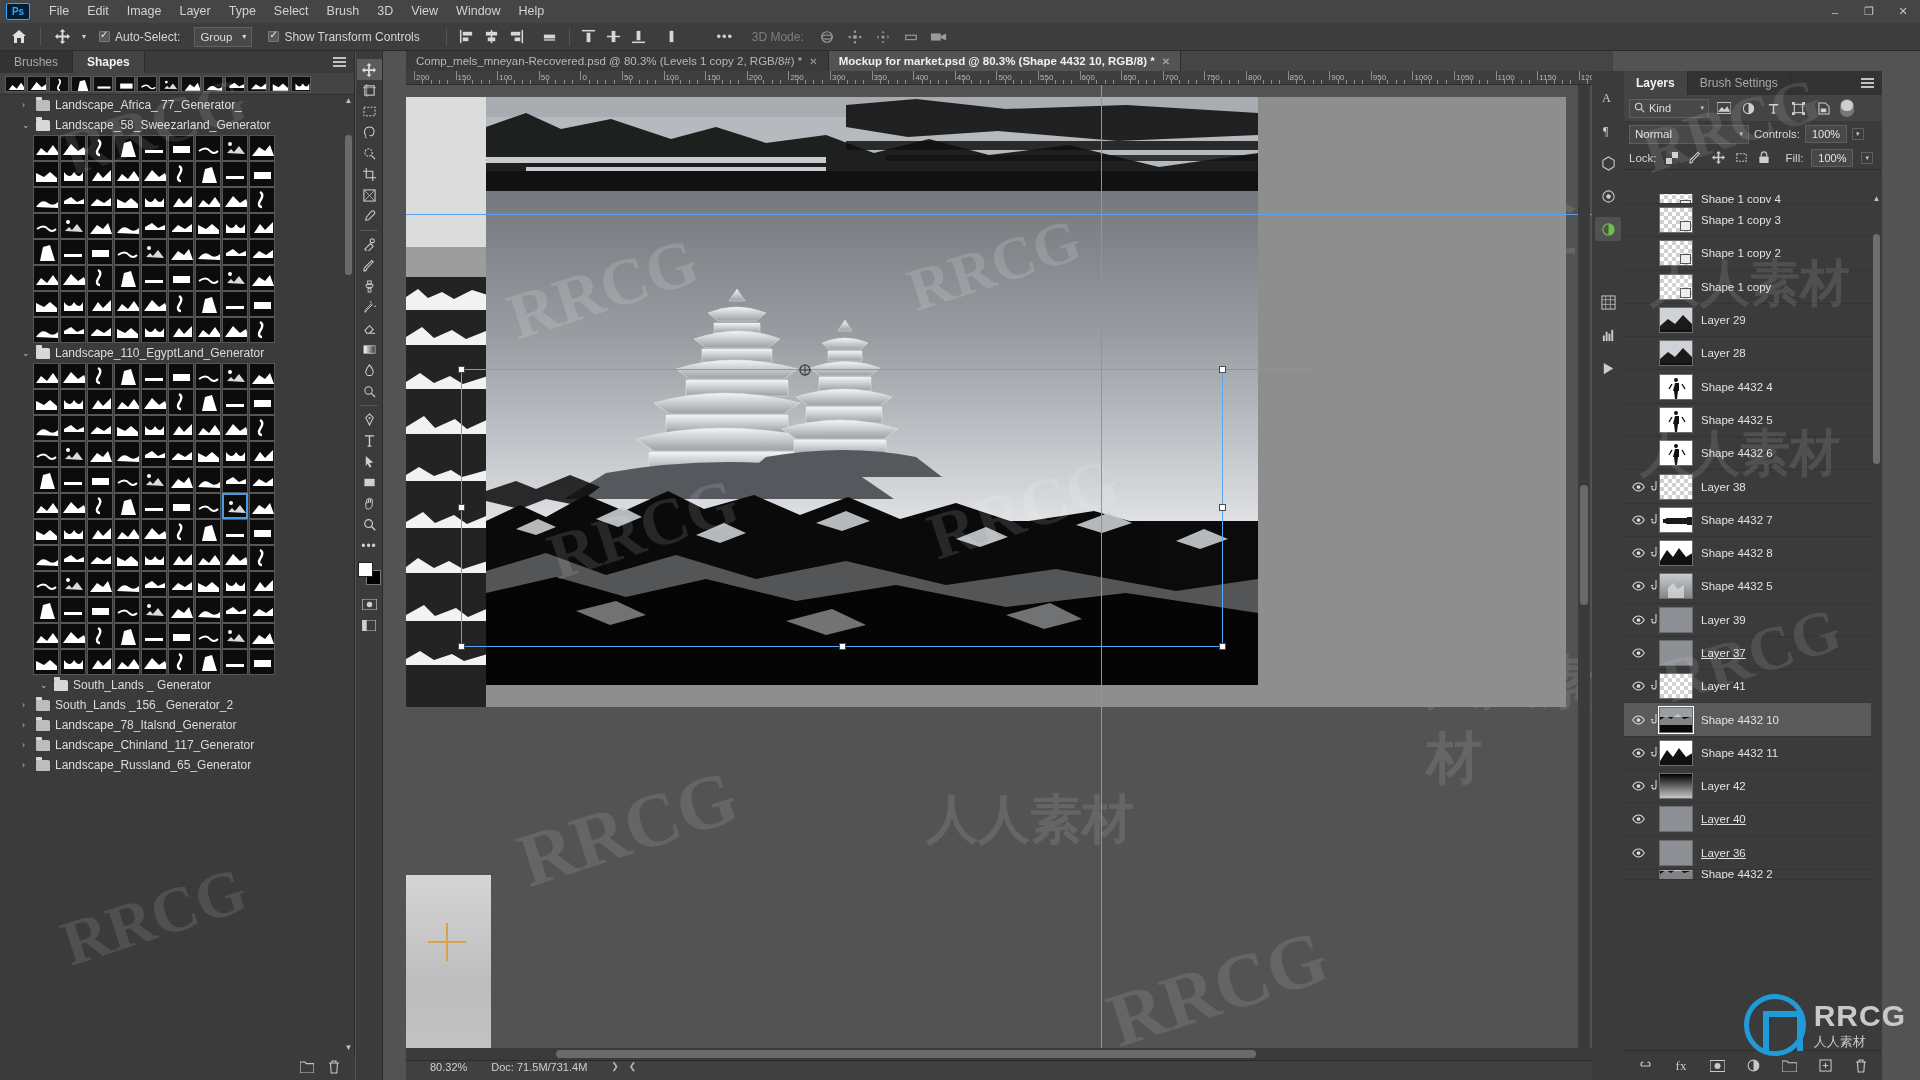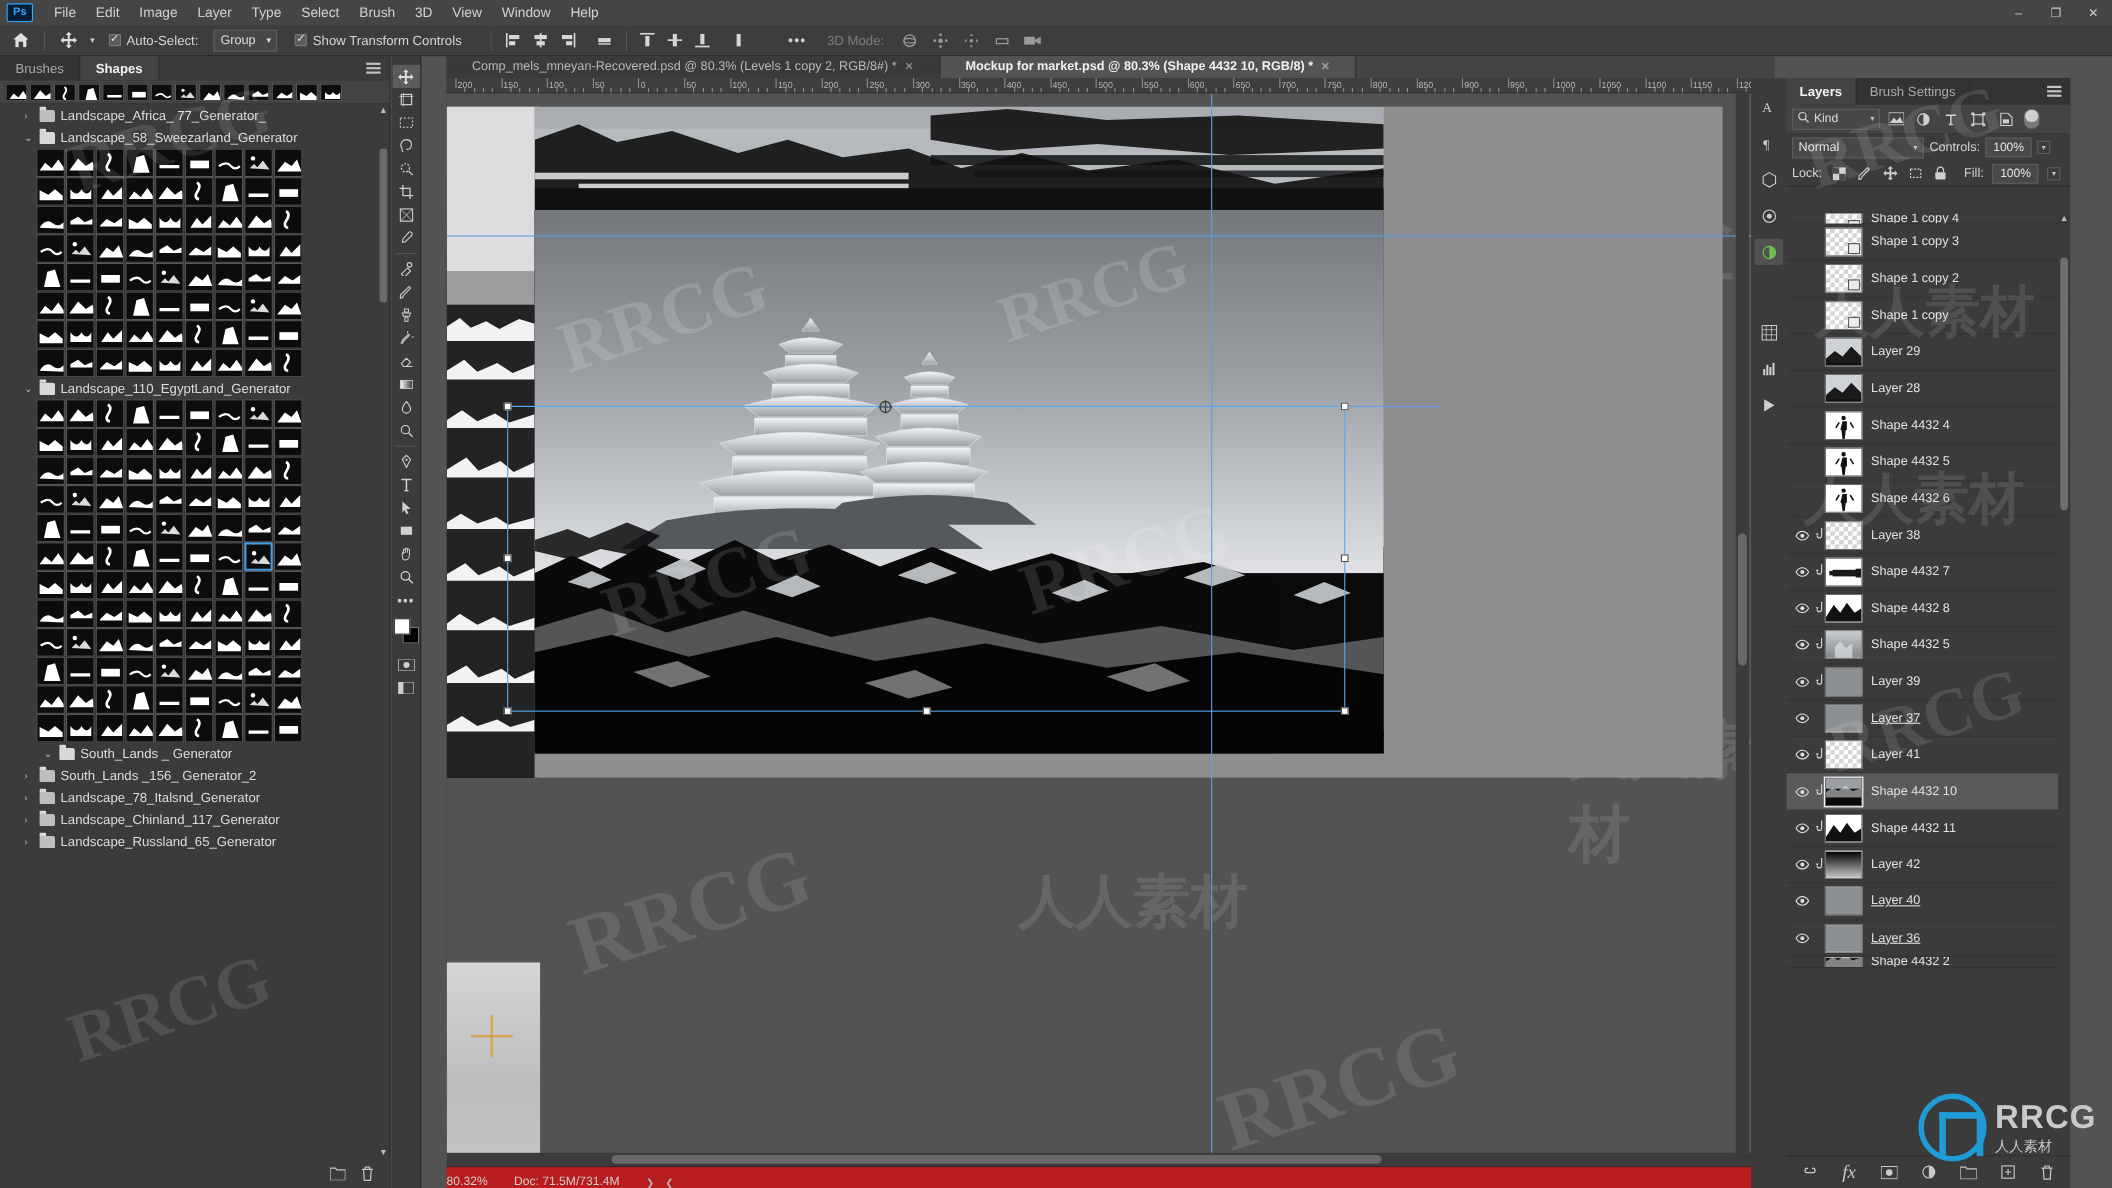--- a/index.html
+++ b/index.html
@@ -49,21 +49,21 @@
   .align-ico svg { display:block; }
   .ob-3d { color:#7d7d7d; font-size:12px; padding:0 8px; }
 
   
   .tabsbar {
     position:absolute; left:406px; top:51px; width:1207px; height:20px;
     background:#454545; display:flex; align-items:flex-end;
   }
   .tab {
     height:20px; display:flex; align-items:center; gap:7px;
-    padding:0 23px; font-size:11.5px; background:#3a3a3a; color:#b8b8b8;
+    padding:0 10px; font-size:11.5px; background:#3a3a3a; color:#b8b8b8;
     border-right:1px solid #2b2b2b;
   }
   .tab.active { background:#535353; color:#f0f0f0; font-weight:bold; }
   .tab .x { font-size:10px; color:#a0a0a0; }
   .collapse-arrows { position:absolute; left:330px; top:53px; width:22px; height:18px;
      background:#3d3d3d; display:flex; align-items:center; justify-content:center;
      font-size:10px; color:#cfcfcf; }
 
   
   .leftpanel {
@@ -157,21 +157,21 @@
     background:linear-gradient(180deg,#7f8287 0%, #93969b 30%, #b4b7bc 62%, #c9ccd0 88%, #dfe1e4 100%);
   }
   .selbox { position:absolute; border:1px solid #58a7f0; }
   .handle { position:absolute; width:7px; height:7px; background:#fff; border:1px solid #4c4c4c; }
   .guide-h { position:absolute; height:1px; background:#5aa1e8; }
   .guide-v { position:absolute; width:1px; background:#5aa1e8; }
 
   
   .statusbar {
     position:absolute; left:406px; bottom:0; width:1207px; height:20px;
-    background:#b91c1c; display:flex; align-items:flex-end; padding-left:0; gap:24px;
+    background:#404040; display:flex; align-items:flex-start; padding-left:24px; gap:24px;
     font-size:11px; color:#cfcfcf; border-top:1px solid #2b2b2b;
   }
   .sb-arrows { display:flex; gap:10px; color:#b4b4b4; font-size:9px; }
 
   
   .h-scroll { position:absolute; left:406px; bottom:20px; width:1207px; height:12px; background:#3b3b3b; }
   .h-scroll .thumb { position:absolute; left:150px; top:2px; width:700px; height:8px; background:#6a6a6a; border-radius:4px;}
   .v-scroll-canvas { position:absolute; right:0px; top:85px; width:12px; height:963px; background:#3b3b3b; }
   .v-scroll-canvas .thumb { position:absolute; left:2px; top:400px; width:8px; height:120px; background:#6a6a6a; border-radius:4px;}
 
@@ -2680,21 +2680,21 @@
       <div class="up">▲</div>
       <div class="thumb"></div>
     </div>
 
     <div class="lay-bottom">
       <div class="lb-ico">
           <svg width="15" height="10" viewBox="0 0 16 10">
             <path d="M6 5H4a3 3 0 010-4h2M10 5h2a3 3 0 000-4h-2M5 5h6" fill="none" stroke="#c9c9c9" stroke-width="1.2"></path>
           </svg>
         </div>
-      <div class="lb-ico" style="font-style:italic;font-size:17px;font-family:'Liberation Serif',serif;">fx</div>
+      <div class="lb-ico" style="font-size:13px;font-family:'Liberation Serif',serif;">fx</div>
       <div class="lb-ico">
           <svg width="15" height="12" viewBox="0 0 16 12">
             <rect x="0" y="0" width="16" height="12" rx="1" fill="none" stroke="#c9c9c9" stroke-width="1.2"></rect>
             <circle cx="8" cy="6" r="3.2" fill="#c9c9c9"></circle>
           </svg>
         </div>
       <div class="lb-ico">
           <svg width="13" height="13" viewBox="0 0 14 14">
             <circle cx="7" cy="7" r="5.8" fill="none" stroke="#c9c9c9" stroke-width="1.1"></circle>
             <path d="M7 1.2a5.8 5.8 0 010 11.6z" fill="#c9c9c9"></path>

